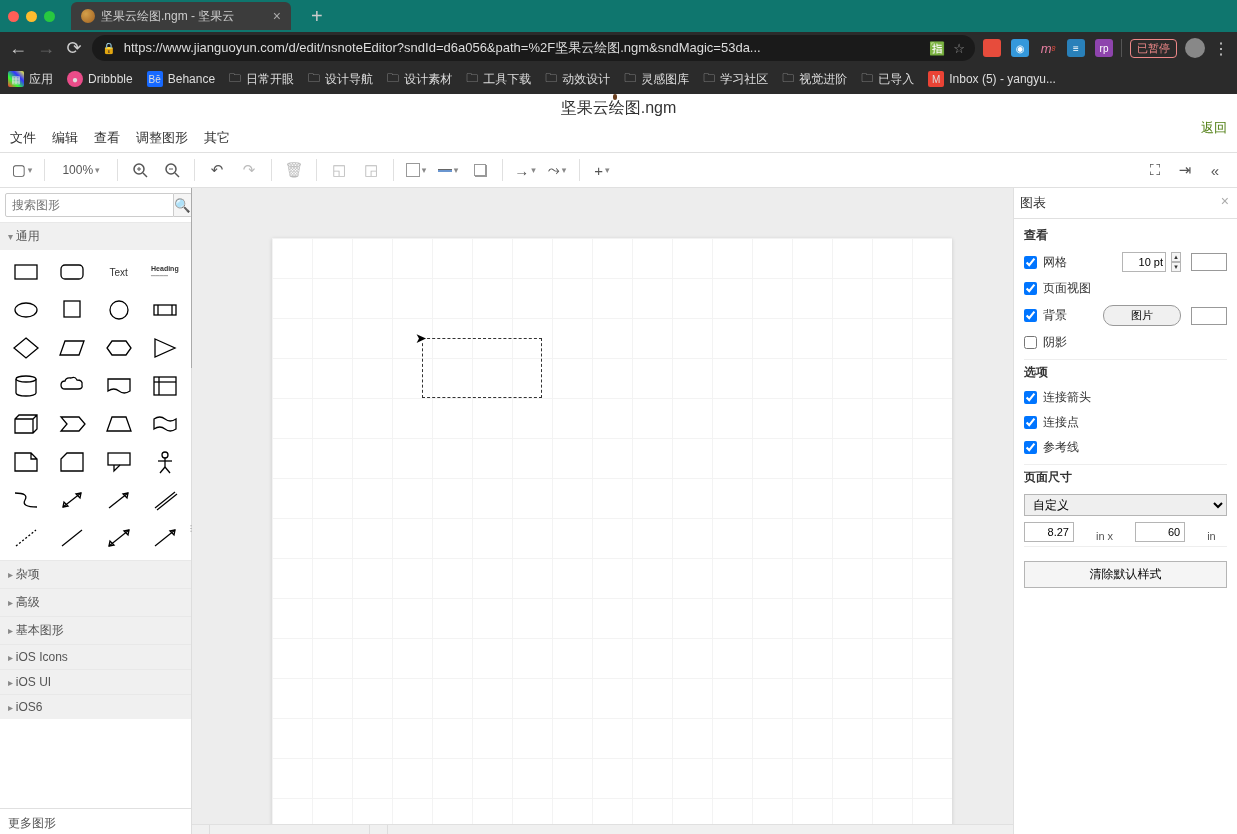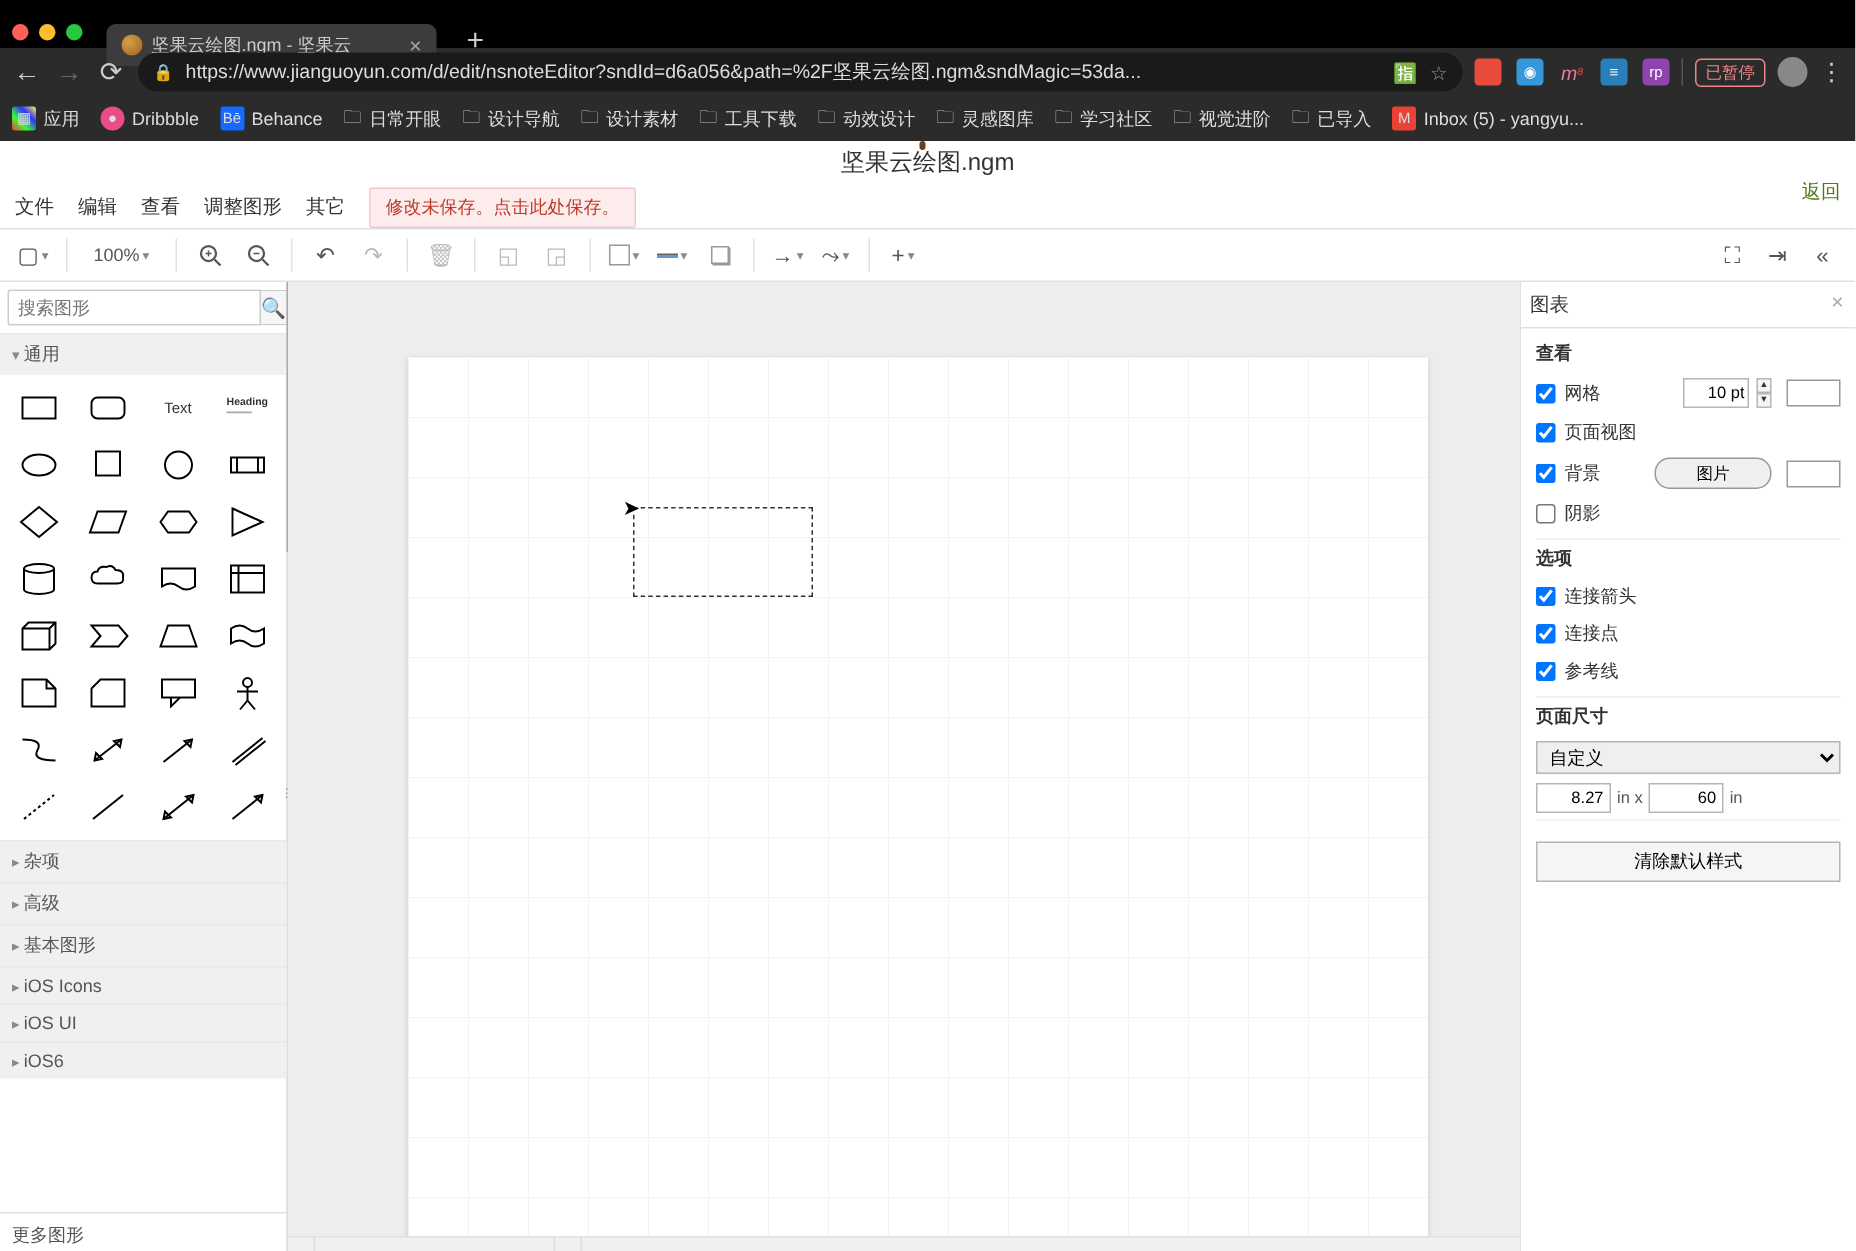--- a/index.html
+++ b/index.html
@@ -1,19 +1,19 @@
 <!DOCTYPE html>
 <html><head>
 <meta charset="utf-8">
 <style>
 * { margin: 0; padding: 0; box-sizing: border-box; font-family: -apple-system, "Helvetica Neue", Arial, sans-serif; }
 body { width: 1237px; height: 834px; background: #fff; overflow: hidden; font-size: 13px; color: #333; }
 
 
-.browser-titlebar { height: 28px; background: #000000; display: flex; align-items: flex-start; padding: 16px 8px; gap: 6px; }
+.browser-titlebar { height: 28px; background: #0f766e; display: flex; align-items: center; padding: 16px 8px; gap: 6px; }
 .traffic { display: flex; gap: 7px; margin-right: 10px; }
 .traffic span { width: 11px; height: 11px; border-radius: 50%; display: inline-block; }
 .tl-close { background: #ff5f57; }
 .tl-min { background: #febc2e; }
 .tl-max { background: #28c840; }
 .tab { background: #3c3c3c; color: #ccc; height: 28px; display: flex; align-items: center; padding: 0 10px; font-size: 12px; gap: 6px; width: 220px; border-top-left-radius: 6px; border-top-right-radius: 6px;}
 .tab-icon { width: 14px; height: 14px; background: radial-gradient(circle at 35% 35%, #d4a04a, #a06020); border-radius: 50%; }
 .tab-close { margin-left: auto; color: #aaa; font-size: 14px; }
 .tab-plus { color: #ccc; font-size: 20px; margin-left: 14px; }
 
@@ -99,21 +99,21 @@
 .rp-heading { font-weight: 600; margin-bottom: 8px; color:#333;}
 .rp-row { display: flex; align-items: center; margin-bottom: 8px; gap: 6px; }
 .rp-row label { flex: 1; }
 .chk { width: 13px; height: 13px; }
 .grid-input{width:44px;height:20px;font-size:11px;text-align:right;padding:0 2px;border:1px solid #b5b5b5;}
 .spin-btns{display:flex;flex-direction:column;margin-left:-1px;}
 .spin-btns span{width:10px;height:10px;border:1px solid #b5b5b5;font-size:7px;line-height:8px;text-align:center;background:#f5f5f5;}
 .color-swatch{width:36px;height:18px;border:1px solid #999;background:#fff;margin-left:4px;}
 .btn-small{padding:2px 27px;border:1px solid #999;background:#f0f0f0;font-size:11px;border-radius:10px;font-family:Liberation Serif, serif;}
 .dim-select{width:100%;height:22px;border:1px solid #b5b5b5;font-size:12px;padding:0 4px;}
-.dim-row{display:flex;align-items:center;gap:4px;margin-top:6px;}
+.dim-row{display:flex;align-items:flex-end;gap:22px;margin-top:6px;}
 .dim-input{width:50px;height:20px;text-align:right;padding:0 4px;border:1px solid #b5b5b5;font-size:11px;}
 .dim-unit{font-size:11px;color:#555;}
 .clear-btn{width:100%;padding:4px;border:1px solid #b5b5b5;background:#f5f5f5;font-size:12px;margin-top:10px;}
 hr.sep{border:none;border-top:1px solid #eee;margin:4px 0;}
 </style>
 </head>
 <body>
 
 <div class="browser-titlebar">
   <div class="traffic">
@@ -214,21 +214,20 @@
   <span class="doc-title">坚果云绘图.ngm</span>
   <span class="back-link">返回</span>
 </div>
 
 <div class="menu-bar">
   <span>文件</span>
   <span>编辑</span>
   <span>查看</span>
   <span>调整图形</span>
   <span>其它</span>
-  <span class="save-badge">修改未保存。点击此处保存。</span>
 </div>
 
 <div class="toolbar">
   <span class="tb-btn">▢<span class="caret">▾</span></span>
   <span class="tb-sep"></span>
   <span class="tb-btn wide">
       <span>100%</span>
       <span class="caret">▾</span>
     </span>
   <span class="tb-sep"></span>

